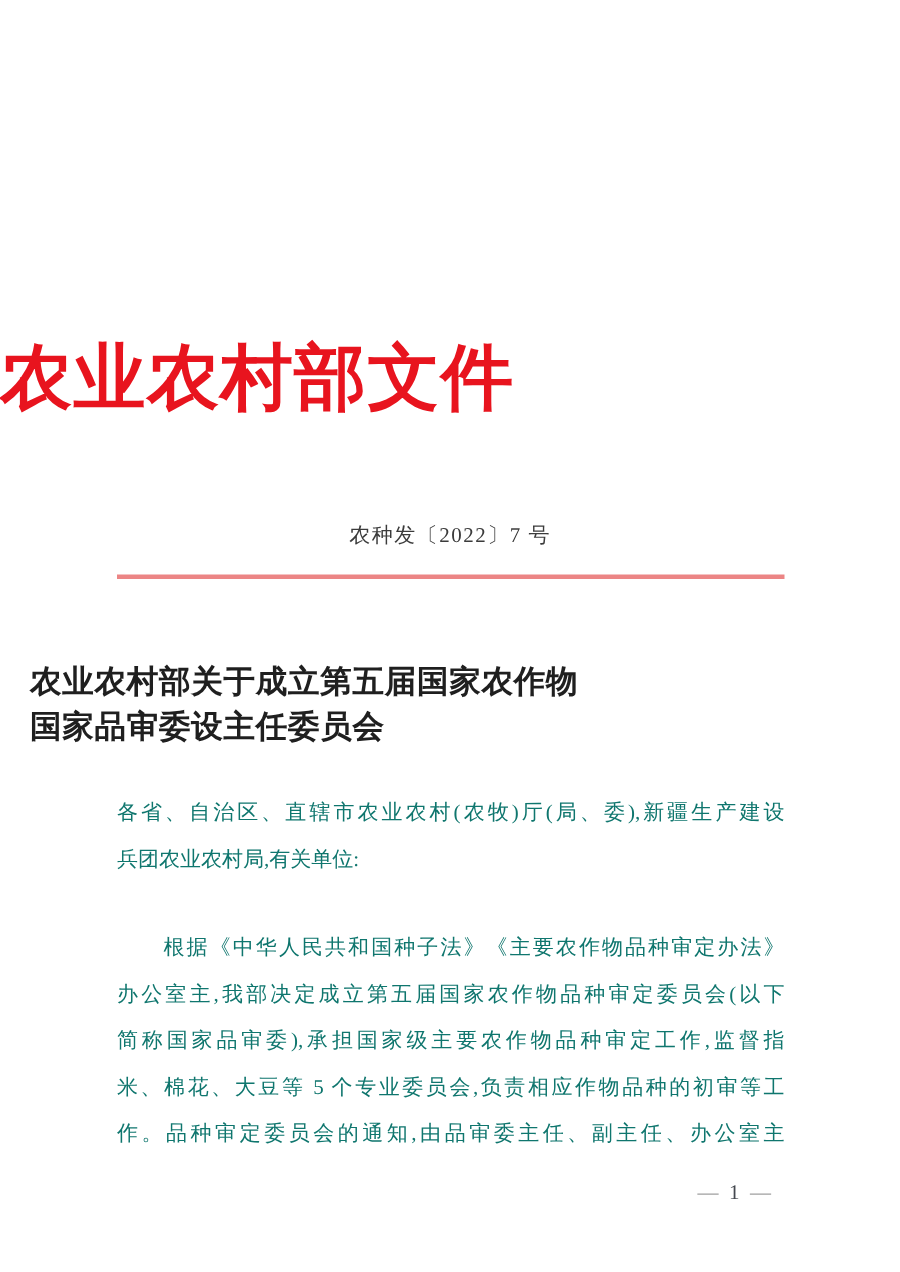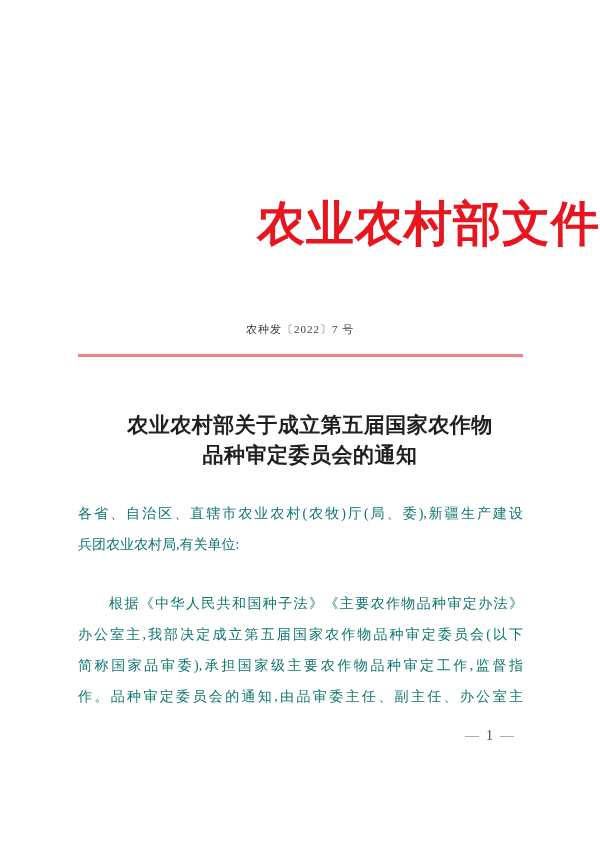--- a/index.html
+++ b/index.html
@@ -7,45 +7,46 @@
     position: relative;
     width: 600px;
     height: 848px;
     background: var(--page-bg, #ffffff);
     overflow: hidden;
     font-family: "Liberation Serif", "DejaVu Serif", serif;
     color: #3b3b3b;
   }
   .red-title {
     padding-top: 196px;
-    text-align: right;
+    text-align: left;
     font-size: 48px;
     line-height: 56px;
     font-weight: bold;
     letter-spacing: 1px;
     color: var(--header-red, #e8141e);
     white-space: nowrap;
+    margin-top: 29px;
   }
   .doc-no {
     margin-top: 69px;
     text-align: center;
-    font-size: 11px;
+    font-size: 14px;
     line-height: 16px;
     letter-spacing: 1px;
     color: #3b3b3b;
   }
   .red-line {
     width: 445px;
     height: 3px;
     margin: 17px auto 0 auto;
     background: var(--divider-red, #ec8585);
   }
   .notice-title {
     margin-top: 53px;
-    text-align: center;
+    text-align: left;
     font-size: 21px;
     line-height: 30px;
     font-weight: bold;
     letter-spacing: 0.5px;
     color: #1f1f1f;
     padding-left: 20px;
   }
   .body-text {
     margin: 28px 77px 0 78px;
     font-size: 14px;
@@ -82,29 +83,30 @@
 <div class="page">
 
   <div class="red-title">农业农村部文件</div>
 
   <div class="doc-no">农种发〔2022〕7 号</div>
 
   <div class="red-line"></div>
 
   <div class="notice-title">
     <div>农业农村部关于成立第五届国家农作物</div>
-    <div>品种审定委员会的通知</div>
+    <div>国家品审委设主任委员会</div>
   </div>
 
   <div class="body-text">
     <div class="bline">各省、自治区、直辖市农业农村(农牧)厅(局、委),新疆生产建设</div>
     <div class="bline align-left">兵团农业农村局,有关单位:</div>
     <div class="bline indent">根据《中华人民共和国种子法》《主要农作物品种审定办法》</div>
     <div class="bline">办公室主,我部决定成立第五届国家农作物品种审定委员会(以下</div>
     <div class="bline">简称国家品审委),承担国家级主要农作物品种审定工作,监督指</div>
+    <div class="bline">米、棉花、大豆等 5 个专业委员会,负责相应作物品种的初审等工</div>
     <div class="bline">作。品种审定委员会的通知,由品审委主任、副主任、办公室主</div>
   </div>
 
   <div class="footer">
     <span class="dash">—</span><span class="num">1</span><span class="dash">—</span>
   </div>
 
 </div>
 
 </body></html>

